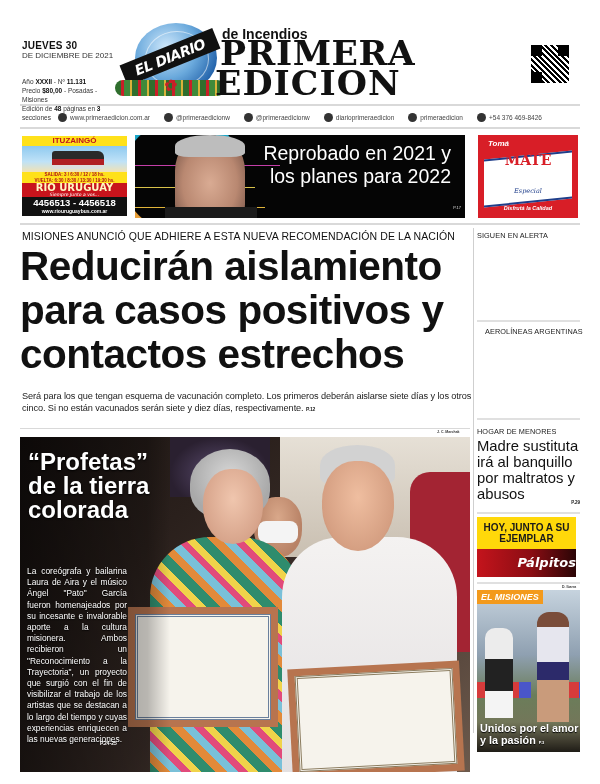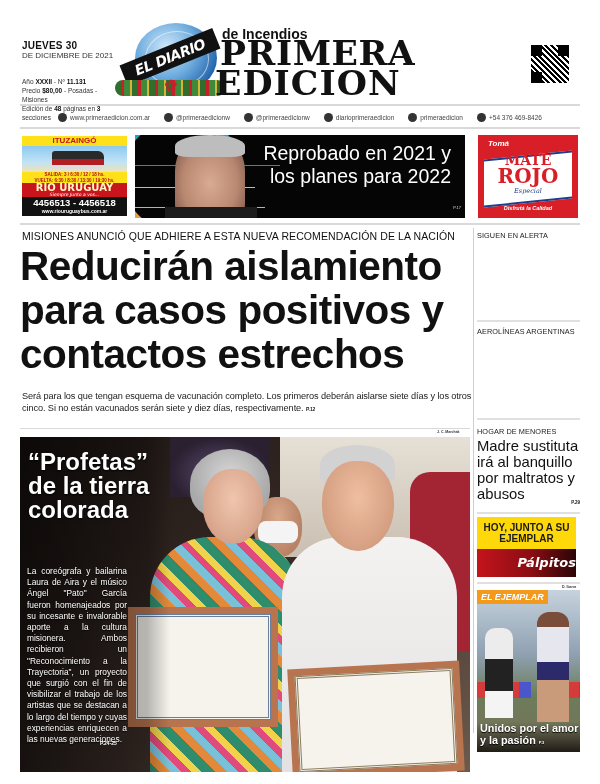--- a/index.html
+++ b/index.html
@@ -223,21 +223,20 @@
   <div class="hair"></div>
   <div class="suit"></div>
   <div class="headline">Reprobado en 2021 y los planes para 2022</div>
   <div class="pg">P.17</div>
 </div>
 
 <div class="ad-mate">
   <div class="band"></div>
   <div class="toma">Tomá</div>
   <div class="mate">MATE</div>
-  <div class="rojo">ROJO</div>
   <div class="especial">Especial</div>
   <div class="disfruta">Disfrutá la Calidad</div>
 </div>
 
 <div class="rule" style="top:223px"></div>
 
 <div class="kicker">MISIONES ANUNCIÓ QUE ADHIERE A ESTA NUEVA RECOMENDACIÓN DE LA NACIÓN</div>
 <div class="main-headline">Reducirán aislamiento para casos positivos y contactos estrechos</div>
 <div class="main-sub">
   <span>Será para los que tengan esquema de vacunación completo. Los primeros deberán aislarse siete días y los otros cinco. Si no están vacunados serán siete y diez días, respectivamente.</span>
@@ -270,21 +269,21 @@
 <div class="feature-body">La coreógrafa y bailarina Laura de Aira y el músico Ángel "Pato" García fueron homenajeados por su incesante e invalorable aporte a la cultura misionera. Ambos recibieron un "Reconocimiento a la Trayectoria", un proyecto que surgió con el fin de visibilizar el trabajo de los artistas que se destacan a lo largo del tiempo y cuyas experiencias enriquecen a las nuevas generaciones.</div>
 <div class="feature-pg">P.24-25</div>
 
 <div class="vrule"></div>
 
 <div class="side" style="top:231px;">
   <div class="sk">SIGUEN EN ALERTA</div>
 </div>
 <div class="hrule" style="top:320px;"></div>
 
-<div class="side" style="top:327px;">
+<div class="side" style="top:327px;margin-left:8px;">
   <div class="sk">AEROLÍNEAS ARGENTINAS</div>
 </div>
 <div class="hrule" style="top:418px;"></div>
 
 <div class="side" style="top:427px;">
   <div class="sk">HOGAR DE MENORES</div>
   <div class="sh light">
     <span>Madre sustituta irá al banquillo por maltratos y abusos</span>
     <span class="pg">P.29</span>
   </div>
@@ -295,19 +294,19 @@
   <div class="y">HOY, JUNTO A SU EJEMPLAR</div>
   <div class="r">Pálpitos</div>
 </div>
 <div class="hrule" style="top:582px;"></div>
 <div class="credit" style="left:562px;top:585px;">D. Ibarra</div>
 
 <div class="deportivo">
   <div class="chairs"></div>
   <div class="p1"></div>
   <div class="p2"></div>
-  <div class="tag">EL EJEMPLAR</div>
+  <div class="tag">EL MISIONES</div>
   <div class="cap"></div>
   <div class="headline">
     <span>Unidos por el amor y la pasión</span>
     <span class="pg">P.3</span>
   </div>
 </div>
 
 </body></html>

